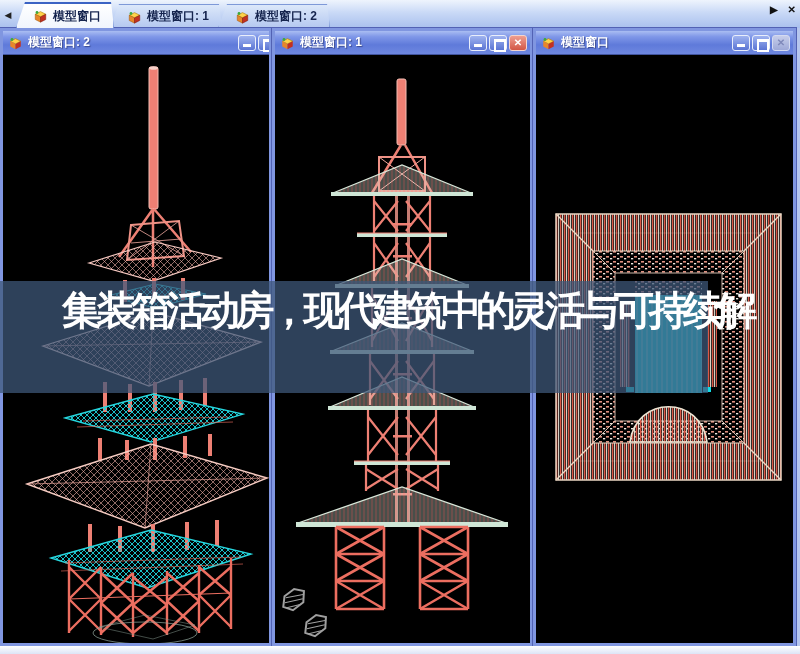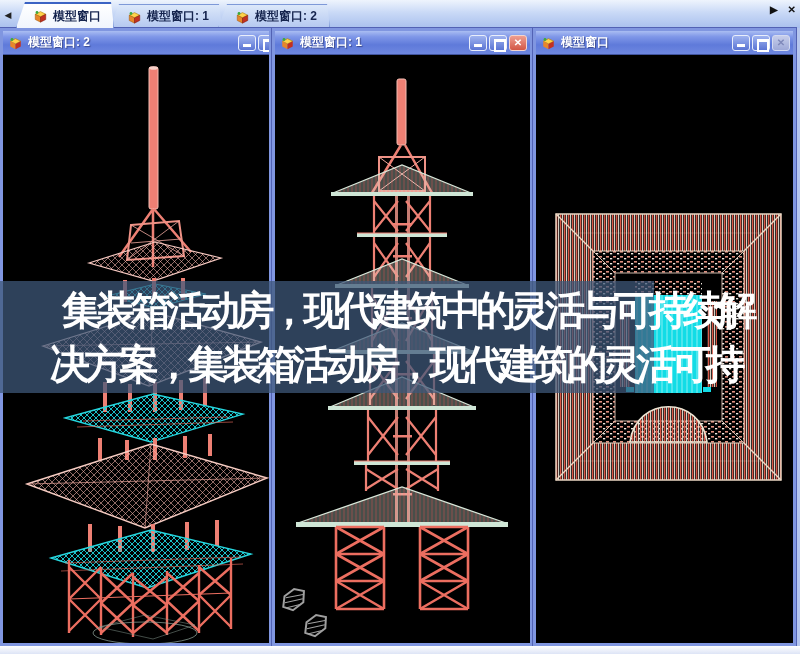--- a/index.html
+++ b/index.html
@@ -44,21 +44,21 @@
   .btn-max::after { content:""; position:absolute; left:4px; top:3px; width:8px; height:8px;
     border:2px solid #fff; border-top-width:3px; }
   .btn-close { background:linear-gradient(180deg,#ef9e90 0%,#d25746 100%); border-color:#f4d5cd;
     color:#fff; font-size:10px; font-weight:bold; text-align:center; line-height:14px; }
   .btn-close.disabled { background:linear-gradient(180deg,#c6cdea 0%,#9ea9d8 100%);
     border-color:#d4daf0; color:#7f89ba; }
   .viewport { position:absolute; left:0; right:0; top:24px; bottom:0; background:#000; overflow:hidden; cursor:crosshair; }
   .viewport svg { display:block; }
 
   
-  .overlay { position:absolute; left:0; top:281px; width:654px; height:112px;
+  .overlay { position:absolute; left:0; top:281px; width:708px; height:112px;
     background:rgba(62,88,122,0.74); z-index:50; color:#ffffff; font-weight:bold;
     font-size:40px; letter-spacing:-5.5px; line-height:54px; white-space:nowrap; }
   .overlay .l1 { padding-left:62px; margin-top:2px; }
   .overlay .l2 { padding-left:50px; }
 
   
   .bottom-strip { position:absolute; left:0; top:646px; width:800px; height:8px;
     background:linear-gradient(180deg,#ffffff,#dde4f6); }
 </style>
 </head>
@@ -353,17 +353,16 @@
 
         <path d="M94,387 C100,340 165,340 171,387 Z" fill="url(#pvR)" stroke="#ede4d2" stroke-width="1.6"></path>
 
         <rect x="40" y="178" width="185" height="228" fill="none" stroke="rgba(240,220,200,0.3)" stroke-width="0.8"></rect>
       </svg>
     </div>
   </div>
 
   <div class="overlay">
     <div class="l1">集装箱活动房，现代建筑中的灵活与可持续解</div>
-    <div class="l2">决方案，集装箱活动房，现代建筑的灵活可持</div>
   </div>
 
   <div class="bottom-strip"></div>
 </div>
 
 </body></html>

